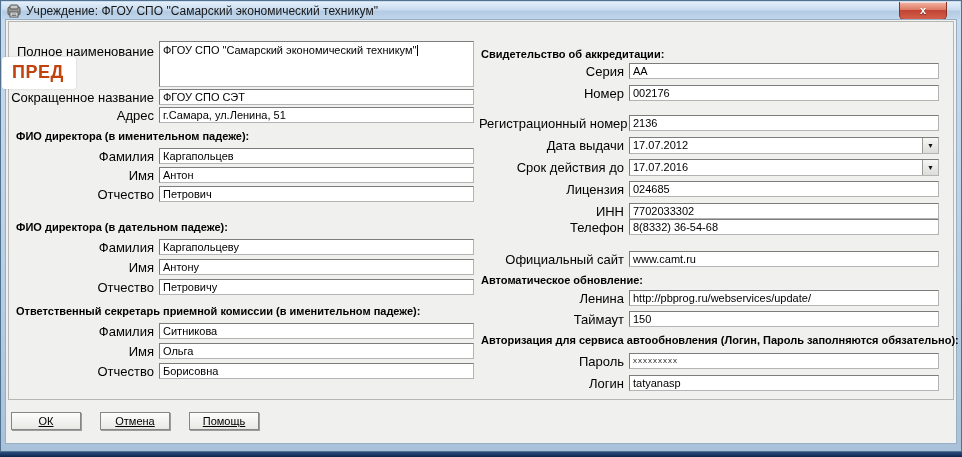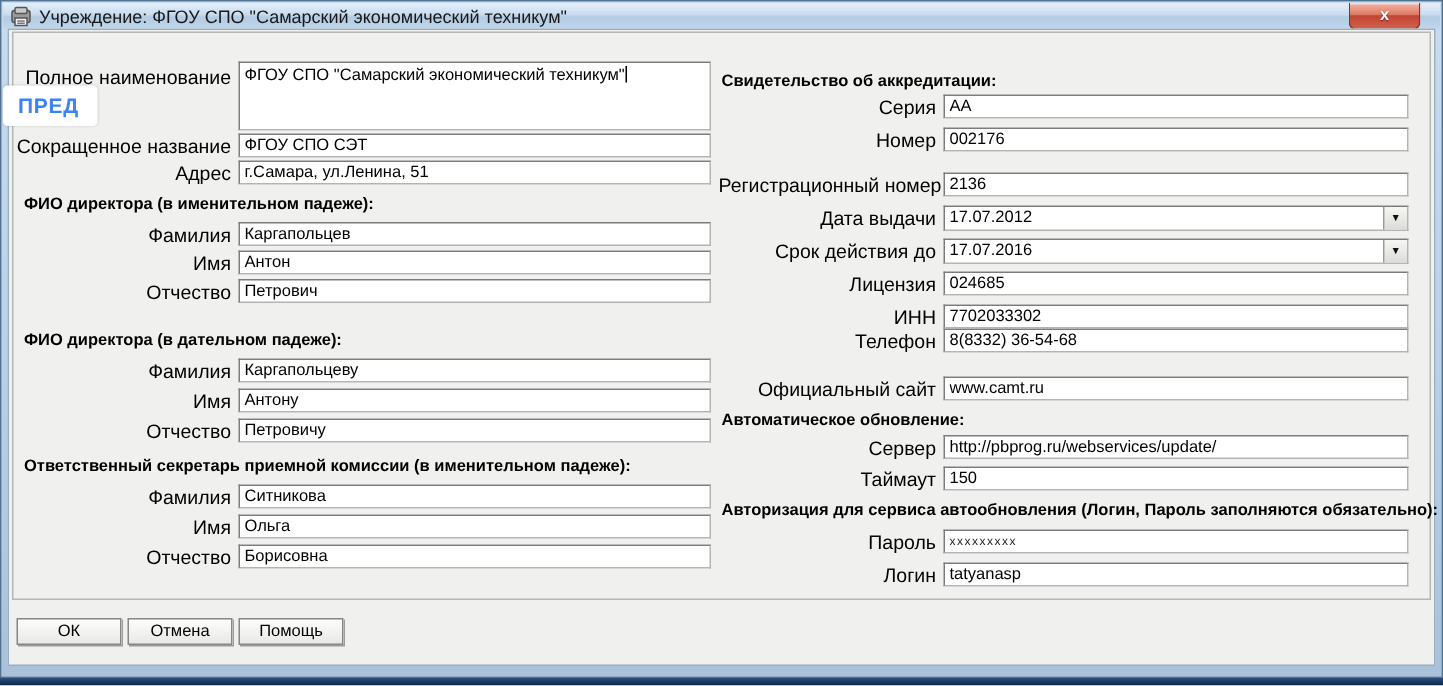--- a/index.html
+++ b/index.html
@@ -47,29 +47,29 @@
   .col-right .hdr{padding-left:2px;}
   
   .combo{flex:1;position:relative;height:17px;box-sizing:border-box;background:#fff;
          border:1px solid #b4b4b4;border-top-color:#7c7c7c;border-left-color:#7c7c7c;cursor:default;}
   .combo-text{position:absolute;left:3px;top:1px;font-size:11px;color:#000;white-space:nowrap;}
   .combo-btn{position:absolute;right:0;top:0;bottom:0;width:15px;
              background:linear-gradient(180deg,#f6f6f4,#dcdcd8);
              border-left:1px solid #9a9a9a;display:flex;align-items:center;justify-content:center;cursor:pointer;}
   .combo-btn .arrow{font-size:7px;line-height:7px;color:#111;}
   
-  .buttons{position:absolute;left:5px;top:392px;display:flex;gap:4px;}
+  .buttons{position:absolute;left:5px;top:392px;display:flex;gap:19px;text-decoration:underline;}
   .btn{width:70px;height:18px;box-sizing:border-box;
        background:linear-gradient(180deg,#fdfdfd,#e8e8e5);
        border:1px solid #868686;box-shadow:1px 1px 0 rgba(90,90,90,.55);
        font-family:"Liberation Sans",sans-serif;font-size:11px;color:#000;
        display:flex;align-items:center;justify-content:center;cursor:pointer;}
   
   .pred{position:absolute;left:1px;top:56px;background:#ffffff;border-radius:3px;
-        padding:5px 12px 6px 10px;font-size:14px;font-weight:bold;color:#3b82f6;
+        padding:5px 12px 6px 10px;font-size:18px;font-weight:bold;color:#c2410c;
         letter-spacing:.5px;box-shadow:0 0 2px rgba(0,0,0,.15);}
   
   .pwd{font-size:8px;padding-top:0;letter-spacing:1px;color:#222;}
   
   .taskbar{position:absolute;left:0;right:0;bottom:0;height:5px;
            background:linear-gradient(180deg,#2c4e7d 0%,#16325c 70%,#0e2443 100%);}
 </style>
 </head>
 <body>
 
@@ -205,21 +205,21 @@
             <input class="tf" value="8(8332) 36-54-68" style="">
           </div>
           <div class="row" style="margin-top:16px">
             <label class="lbl">Официальный сайт</label>
             <input class="tf" value="www.camt.ru" style="">
           </div>
 
           <div class="hdr" style="margin-top:7px">Автоматическое обновление:</div>
 
           <div class="row" style="margin-top:3px">
-            <label class="lbl">Сервер</label>
+            <label class="lbl">Ленина</label>
             <input class="tf" value="http://pbprog.ru/webservices/update/" style="">
           </div>
           <div class="row" style="margin-top:5px">
             <label class="lbl">Таймаут</label>
             <input class="tf" value="150" style="">
           </div>
 
           <div class="hdr" style="margin-top:7px">Авторизация для сервиса автообновления (Логин, Пароль заполняются обязательно):</div>
 
           <div class="row" style="margin-top:6px">

